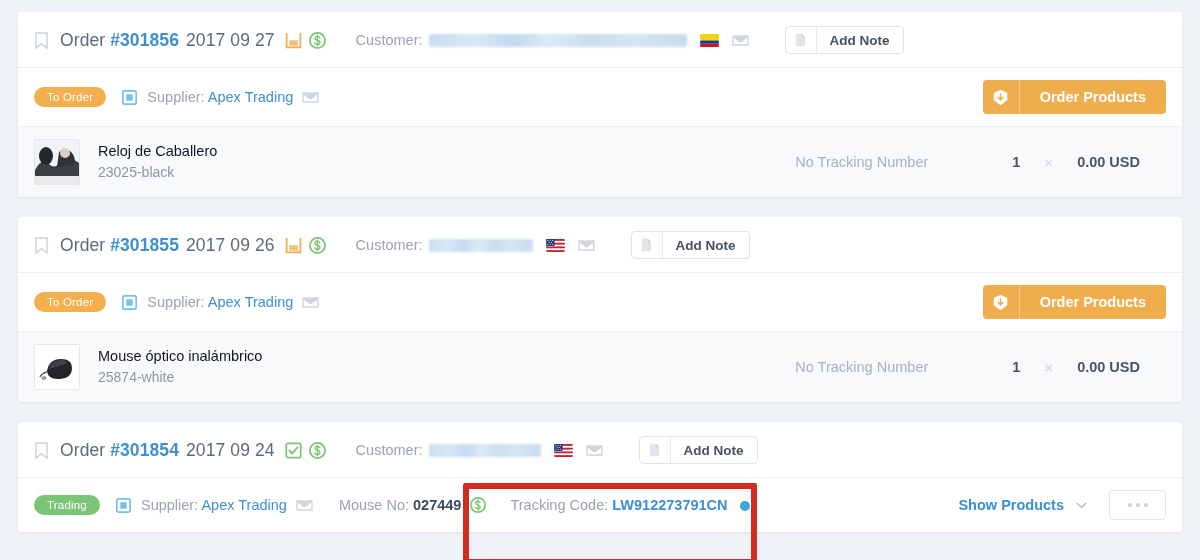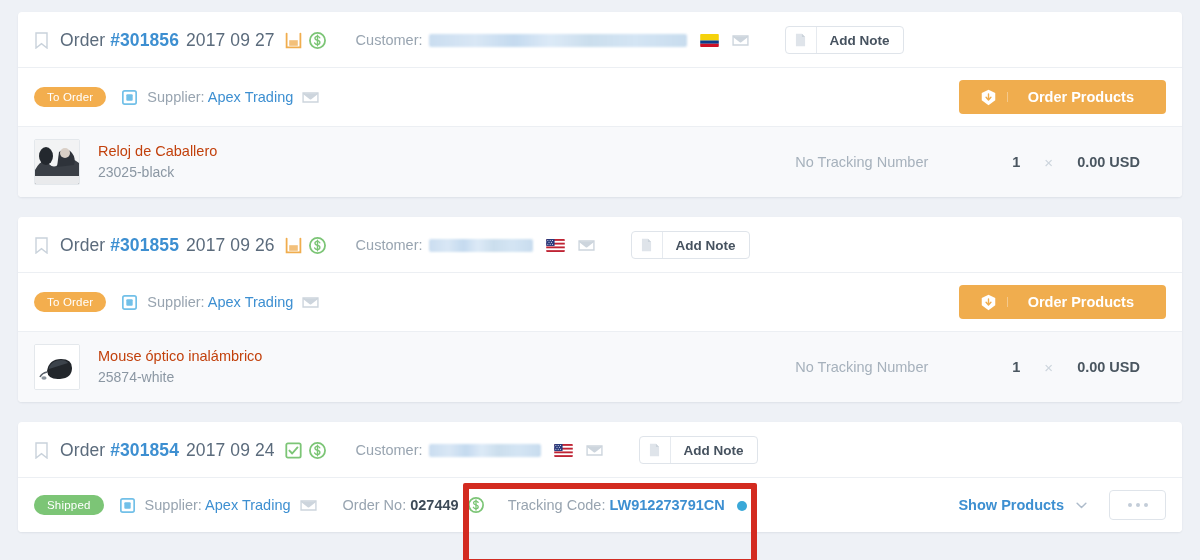--- a/index.html
+++ b/index.html
@@ -190,21 +190,21 @@
   .spacer { flex: 1 1 auto; }
 
   .order-products-btn {
     display: inline-flex;
     align-items: center;
     height: 34px;
     background: #f0ad4e;
     border: none;
     border-radius: 4px;
     cursor: pointer;
-    padding: 12px;
+    padding: 0;
     overflow: hidden;
   }
   .order-products-btn .ic-wrap {
     width: 36px;
     display: flex; align-items: center; justify-content: center;
     border-right: 1px solid rgba(255,255,255,0.35);
     height: 100%;
   }
   .order-products-btn .ship-icon { width: 15px; height: 17px; display: block; }
   .order-products-btn .label {
@@ -256,21 +256,21 @@
     border: 1px solid #e4e8ec;
     background: #fff;
     border-radius: 2px;
     flex: 0 0 auto;
     overflow: hidden;
     display: block;
   }
   .prod-info { margin-left: 18px; }
   .prod-name {
     font-size: 14.5px;
-    color: #c2410c;
+    color: #0f172a;
     line-height: 1.5;
   }
   .prod-sku {
     font-size: 14px;
     color: #8b97a3;
     line-height: 1.5;
   }
   .no-track {
     font-size: 14.5px;
     color: #a6b1bc;
@@ -584,33 +584,33 @@
         <span class="doc-wrap">
           <svg class="doc-icon">
               <use href="#sym-doc"></use>
             </svg>
         </span>
         <span class="label">Add Note</span>
       </button>
     </div>
 
     <div class="supplier-row">
-      <span class="badge shipped">Shipped</span>
+      <span class="badge shipped">Trading</span>
       <svg class="sup-icon">
           <use href="#sym-supplier"></use>
         </svg>
       <span class="sup-text">
         <span>Supplier:</span>
         <span class="name">Apex Trading</span>
       </span>
       <svg class="sup-env">
           <use href="#sym-env"></use>
         </svg>
       <span class="order-no">
-        <span>Order No:</span>
+        <span>Mouse No:</span>
         <b>027449</b>
       </span>
       <svg class="dollar-sm">
           <use href="#sym-dollar"></use>
         </svg>
       <span class="tracking-code">
         <span>Tracking Code:</span>
         <b>LW912273791CN</b>
         <span class="blue-dot"></span>
       </span>

